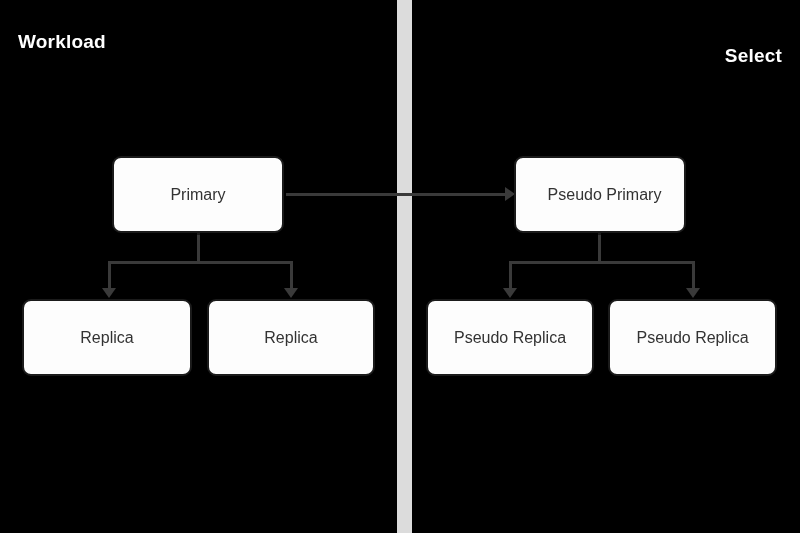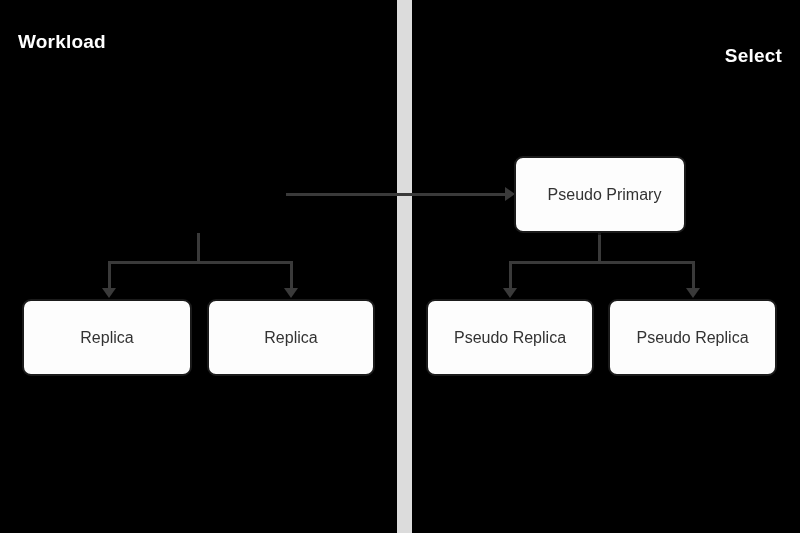--- a/index.html
+++ b/index.html
@@ -110,20 +110,23 @@
   <div class="conn-v" style="left:598px; top:233px; height:29px;"></div>
   <div class="conn-h" style="left:509px; top:261px; width:186px;"></div>
   <div class="conn-v" style="left:509px; top:261px; height:28px;"></div>
   <div class="arrow-down" style="left:503px; top:288px;"></div>
   <div class="conn-v" style="left:692px; top:261px; height:28px;"></div>
   <div class="arrow-down" style="left:686px; top:288px;"></div>
 
   <div class="conn-h" style="left:286px; top:193px; width:222px;"></div>
   <div class="arrow-right" style="left:505px; top:187px;"></div>
 
+  <div class="node" style="left:112px; top:156px; width:172px; height:77px;">
+    <span class="node-label">Primary</span>
+  </div>
 
   <div class="node" style="left:22px; top:299px; width:170px; height:77px;">
     <span class="node-label">Replica</span>
   </div>
 
   <div class="node" style="left:207px; top:299px; width:168px; height:77px;">
     <span class="node-label">Replica</span>
   </div>
 
   <div class="node" style="left:514px; top:156px; width:172px; height:77px;padding-left:9px;">

